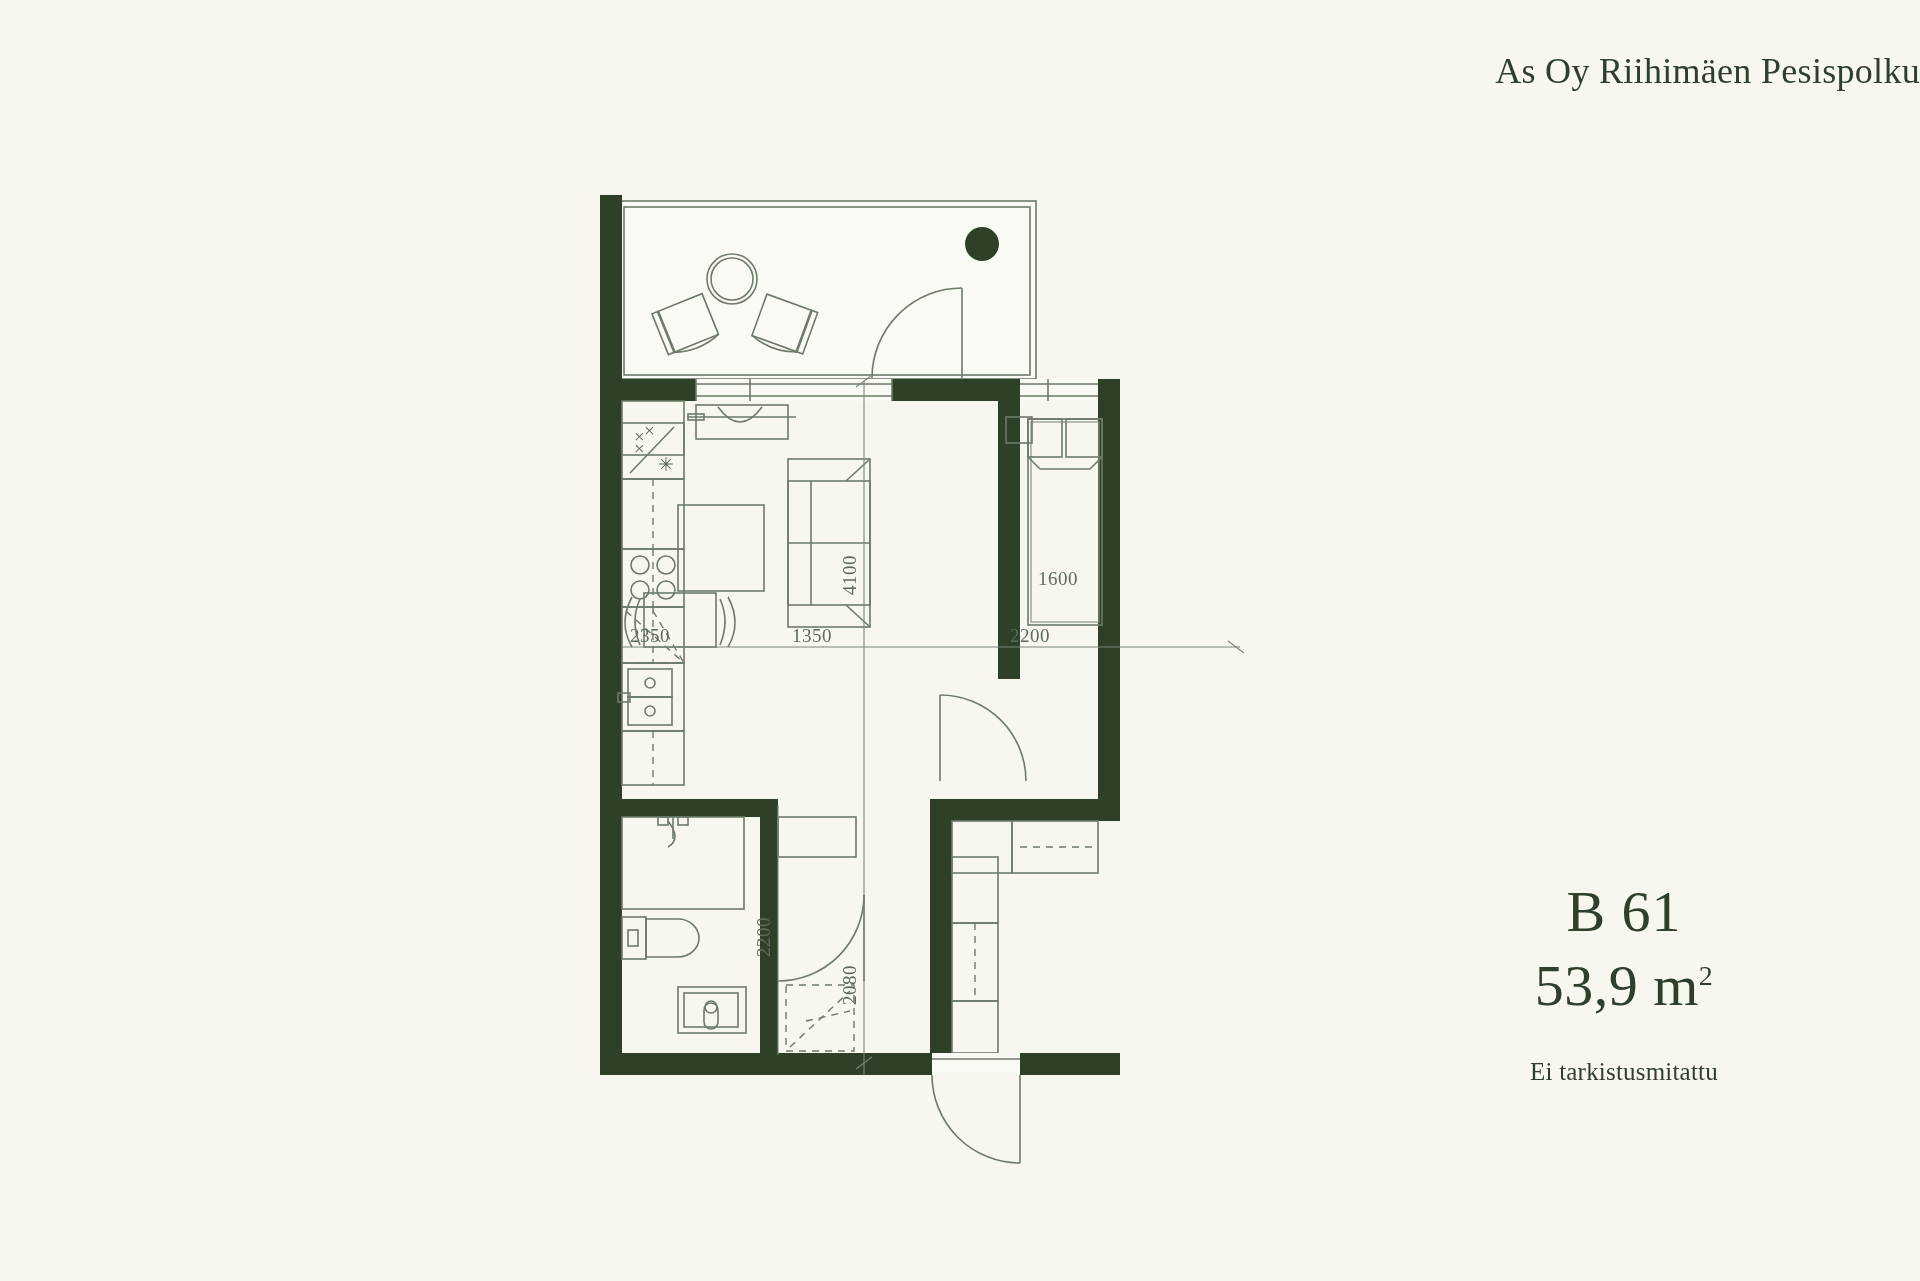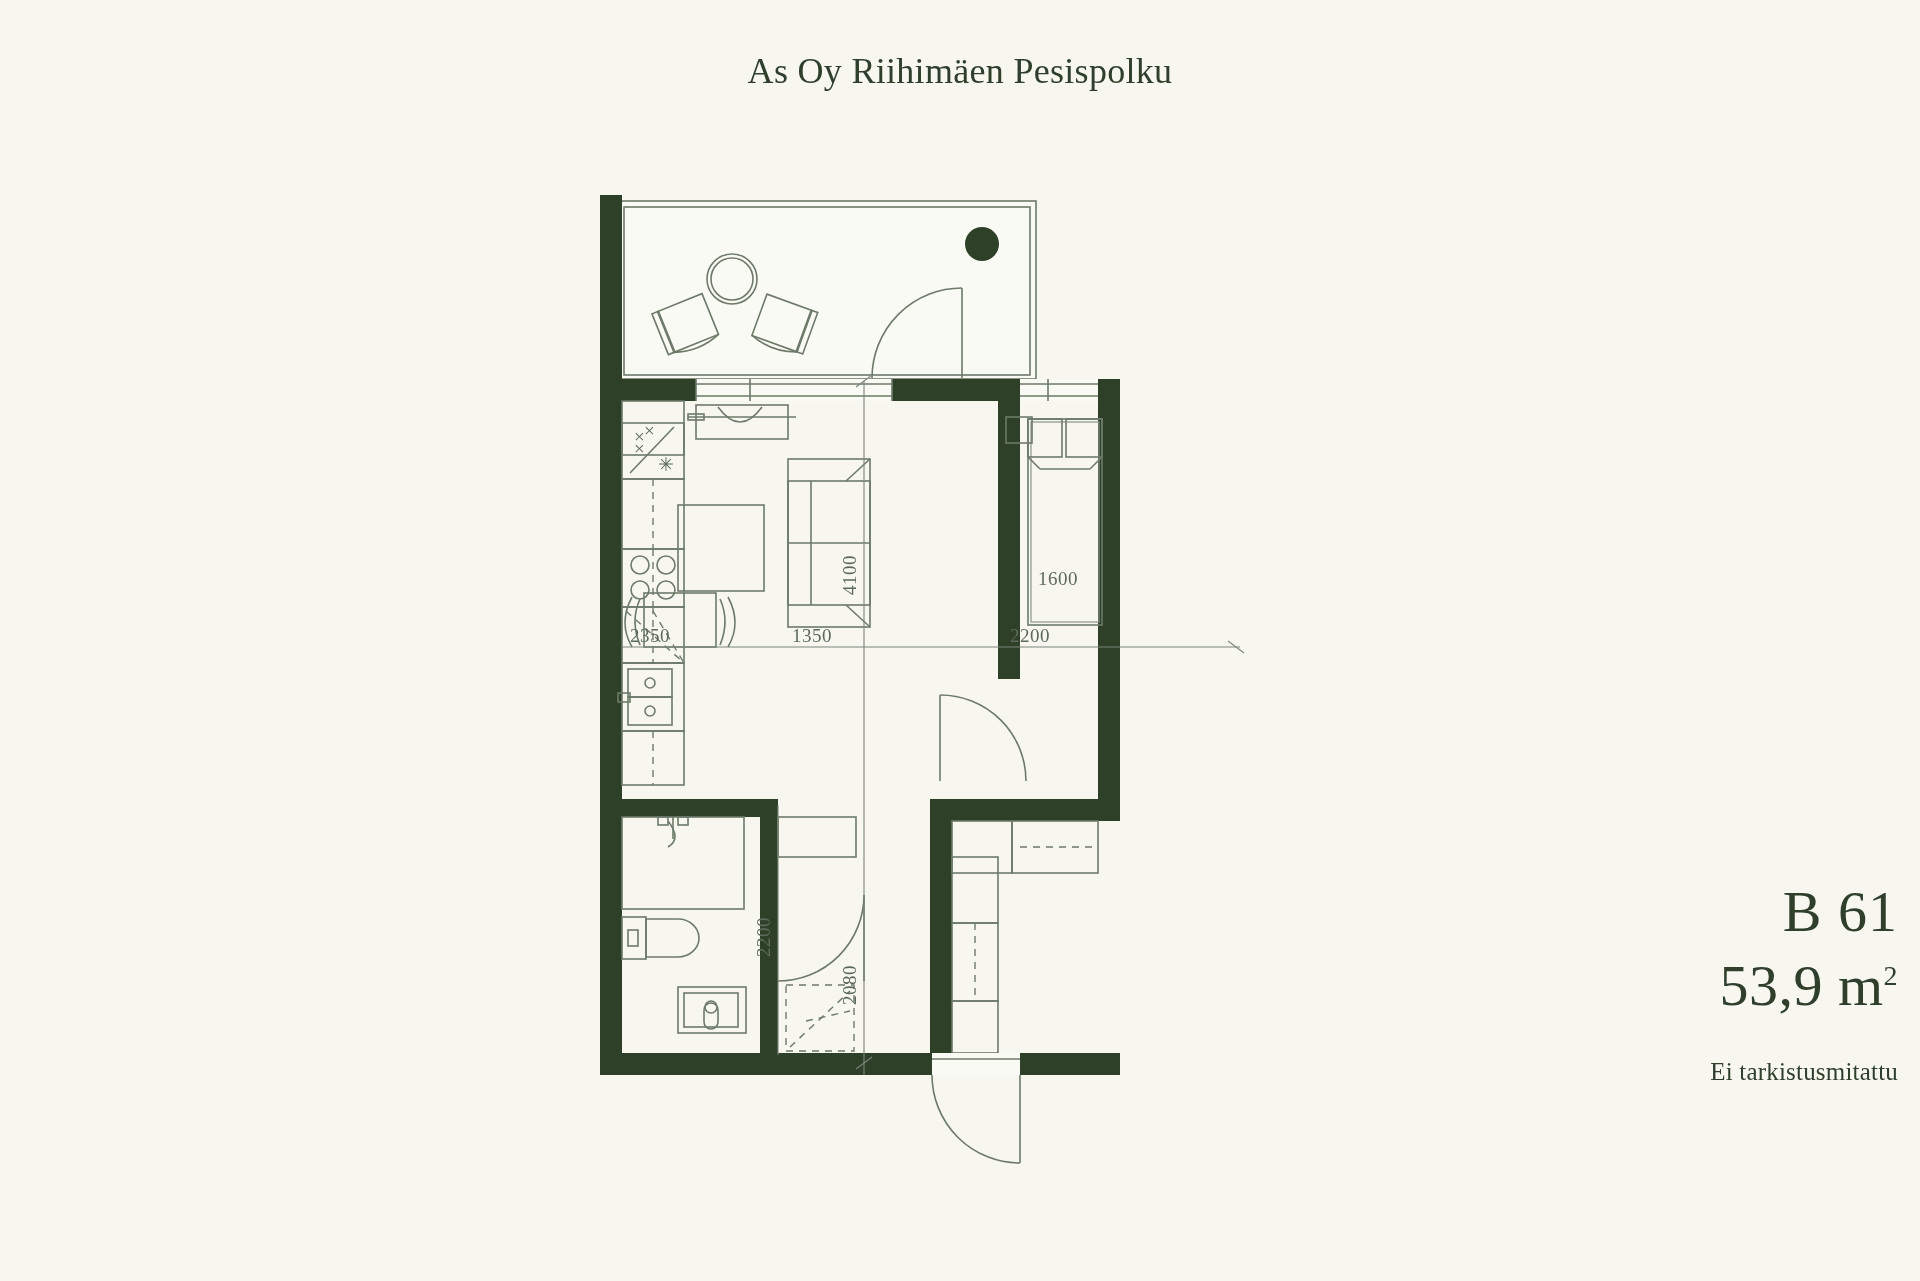--- a/index.html
+++ b/index.html
@@ -18,36 +18,36 @@
   #page {
     position: absolute;
     inset: 0;
     background: #f7f7f0;
   }
   .header {
     position: absolute;
     top: 48px;
     left: 0;
     width: 1920px;
-    text-align: center;
+    text-align: right;
     pointer-events: none;
   }
   .header .line {
     font-size: 36px;
     letter-spacing: 0.3px;
     line-height: 1.28;
     color: #2f3f2c;
     font-weight: 400;
   }
   .sidebar {
     position: absolute;
-    left: 1498px;
+    left: 1424px;
     top: 880px;
     width: 400px;
-    text-align: right;
+    text-align: center;
     color: #2f3f2c;
   }
   .sidebar .unit {
     font-size: 58px;
     line-height: 1.1;
     letter-spacing: 1px;
   }
   .sidebar .area {
     font-size: 58px;
     line-height: 1.25;

